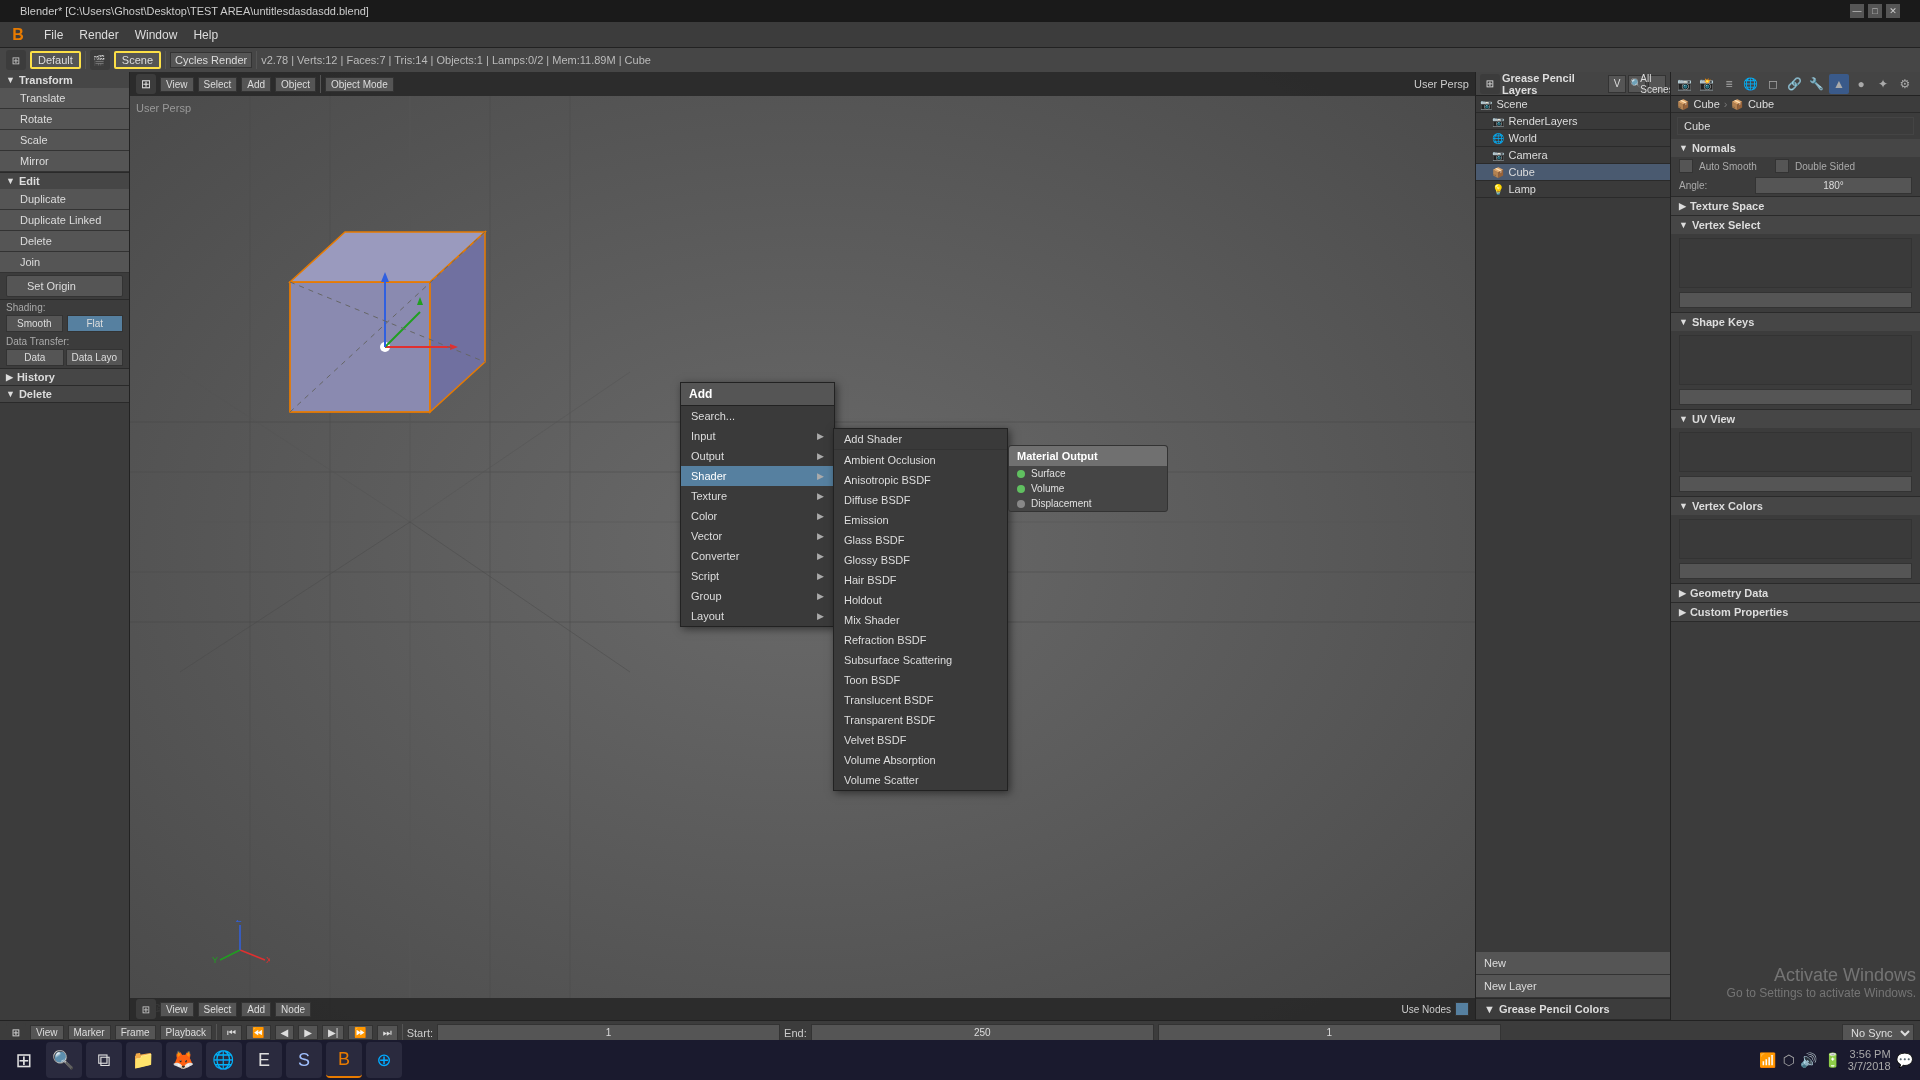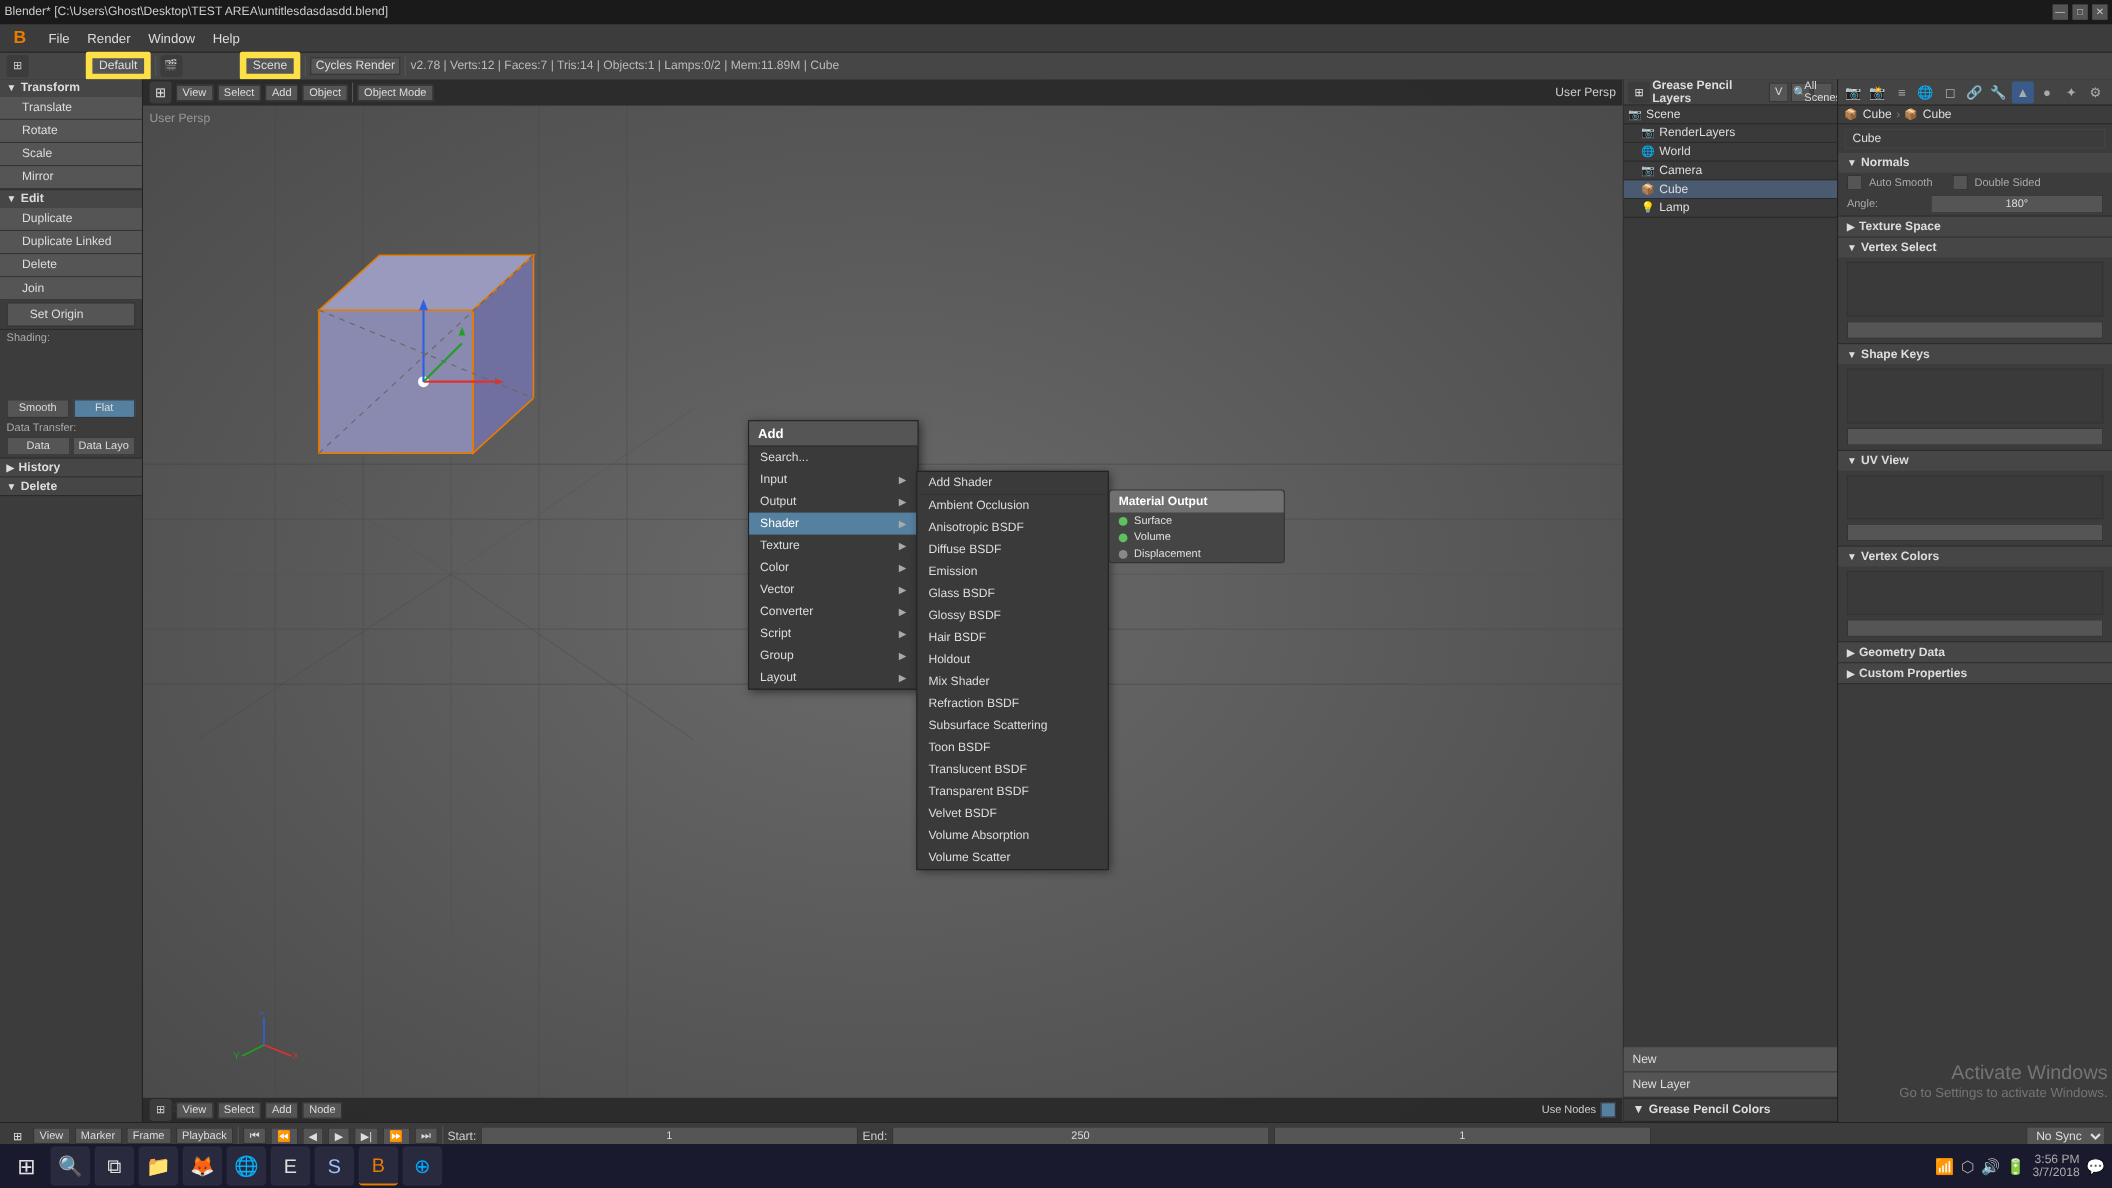--- a/index.html
+++ b/index.html
@@ -15,21 +15,21 @@
     }
 
     
     #title-bar {
       width: 100%;
       height: 22px;
       background: #1a1a1a;
       display: flex;
       align-items: center;
       justify-content: space-between;
-      padding: 0 4px;
+      padding: 0 20px;
       position: absolute;
       top: 0;
       left: 0;
       z-index: 1000;
       gap: 44px;
     }
     #title-bar .title-text {
       font-size: 11px;
       color: #ccc;
     }
@@ -110,27 +110,26 @@
       height: 20px;
       background: #3c3c3c;
       border-radius: 3px;
       display: flex;
       align-items: center;
       justify-content: center;
       font-size: 10px;
     }
     .info-bar-btn {
       background: #555;
-      border: 6px solid #fde047;
+      border: 2px solid #fde047;
       color: #ddd;
       font-size: 11px;
       padding: 1px 6px;
       cursor: pointer;
       border-radius: 2px;
-      margin-left: 48px;
     }
     .engine-select {
       background: #555;
       border: 1px solid #333;
       color: #ddd;
       font-size: 11px;
       padding: 1px 4px;
       cursor: pointer;
     }
 
@@ -183,21 +182,20 @@
     }
     .shading-btn {
       flex: 1;
       background: #555;
       border: 1px solid #333;
       color: #ddd;
       font-size: 10px;
       padding: 2px 0;
       cursor: pointer;
       text-align: center;
-      margin-top: 48px;
     }
     .shading-btn.active { background: #5680a0; }
     .data-transfer-row {
       display: flex;
       padding: 2px 6px;
       gap: 2px;
     }
     .dt-btn {
       flex: 1;
       background: #555;

